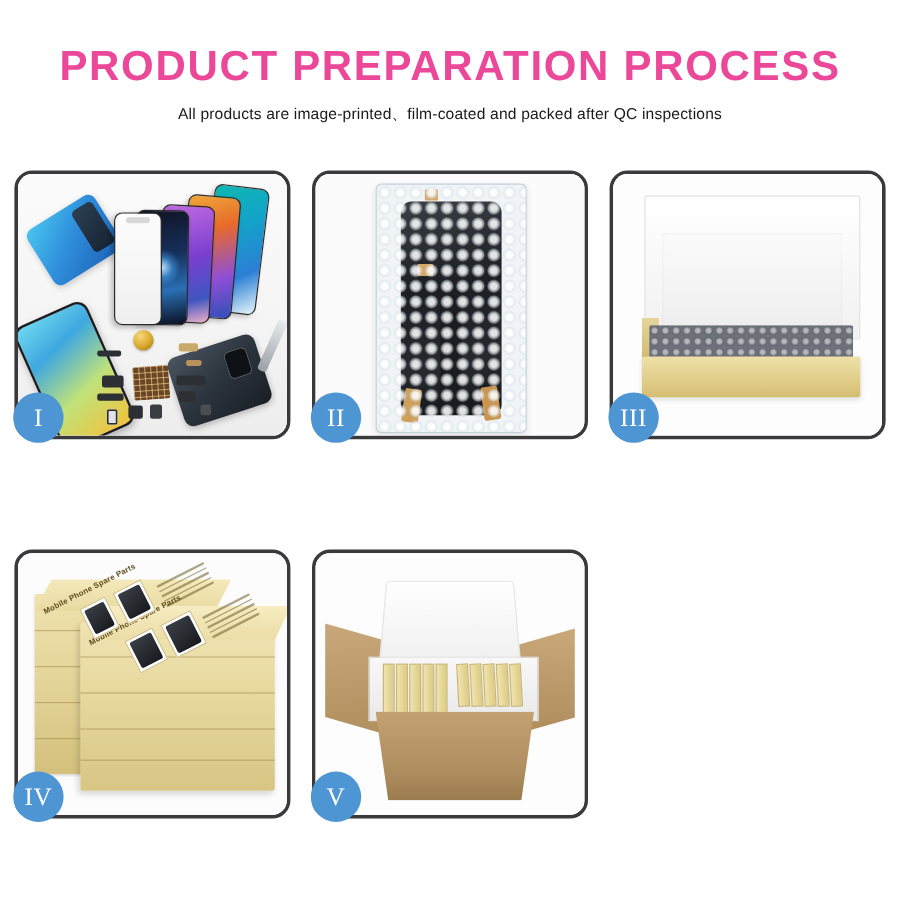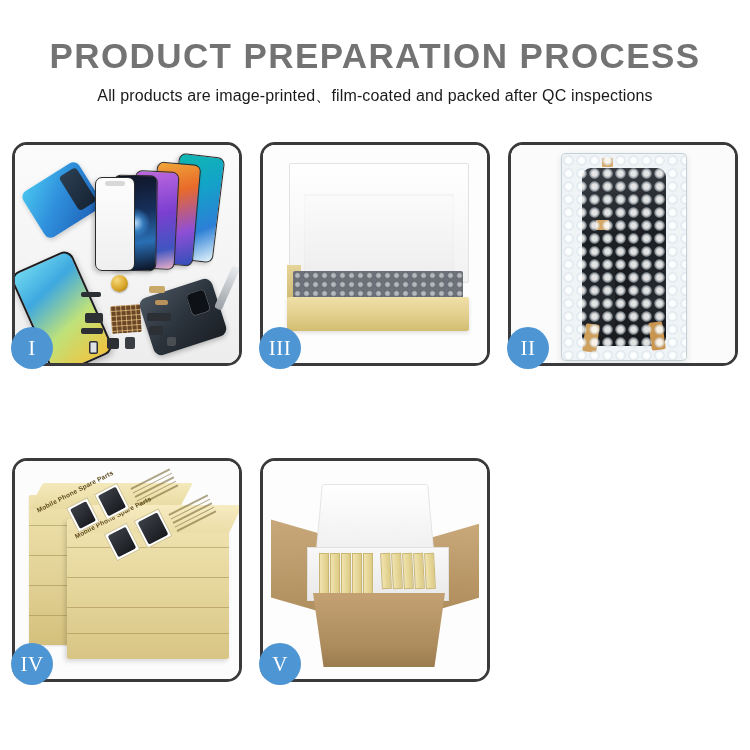--- a/index.html
+++ b/index.html
@@ -28,28 +28,28 @@
     left: 0;
     top: 38px;
     width: 750px;
     text-align: center;
   }
   .title {
     font-family: "Liberation Sans", sans-serif;
     font-size: 35px;
     font-weight: 700;
     letter-spacing: 1.4px;
-    color: #737373;
+    color: #ec4899;
     line-height: 1.05;
     white-space: nowrap;
   }
   .subtitle {
     margin-top: 11px;
     font-family: "Liberation Sans", sans-serif;
-    font-size: 16px;
+    font-size: 13px;
     font-weight: 400;
     color: #1a1a1a;
     letter-spacing: 0.15px;
     white-space: nowrap;
   }
 
   
   .grid {
     position: absolute;
     left: 12px;
@@ -391,47 +391,47 @@
           <div class="part pj"></div>
           <div class="part pk"></div>
           <div class="screwdriver"></div>
         </div>
       </div>
       <div class="badge">I</div>
     </div>
 
     <div class="panel">
       <div class="panel-inner">
-        <div class="scene-box3">
-          <div class="b3-lid">
-            <div class="b3-lidinner"></div>
-          </div>
-          <div class="b3-side"></div>
-          <div class="b3-wrap"></div>
-          <div class="b3-front"></div>
-        </div>
-      </div>
-      <div class="badge">III</div>
-    </div>
-
-    <div class="panel">
-      <div class="panel-inner">
         <div class="scene-bubble">
           <div class="bubblebag">
             <div class="screen-in"></div>
             <div class="flexcable"></div>
             <div class="tapeA"></div>
             <div class="tapeB"></div>
             <div class="tapeC"></div>
             <div class="tapeD"></div>
             <div class="bubbles"></div>
           </div>
         </div>
       </div>
       <div class="badge">II</div>
+    </div>
+
+    <div class="panel">
+      <div class="panel-inner">
+        <div class="scene-box3">
+          <div class="b3-lid">
+            <div class="b3-lidinner"></div>
+          </div>
+          <div class="b3-side"></div>
+          <div class="b3-wrap"></div>
+          <div class="b3-front"></div>
+        </div>
+      </div>
+      <div class="badge">III</div>
     </div>
 
     <div class="panel">
       <div class="panel-inner">
         <div class="scene-stack">
           <div class="stk stk-back">
             <div class="stk-line" style="top:30px"></div>
             <div class="stk-line" style="top:60px"></div>
             <div class="stk-line" style="top:90px"></div>
             <div class="stk-line" style="top:120px"></div>

